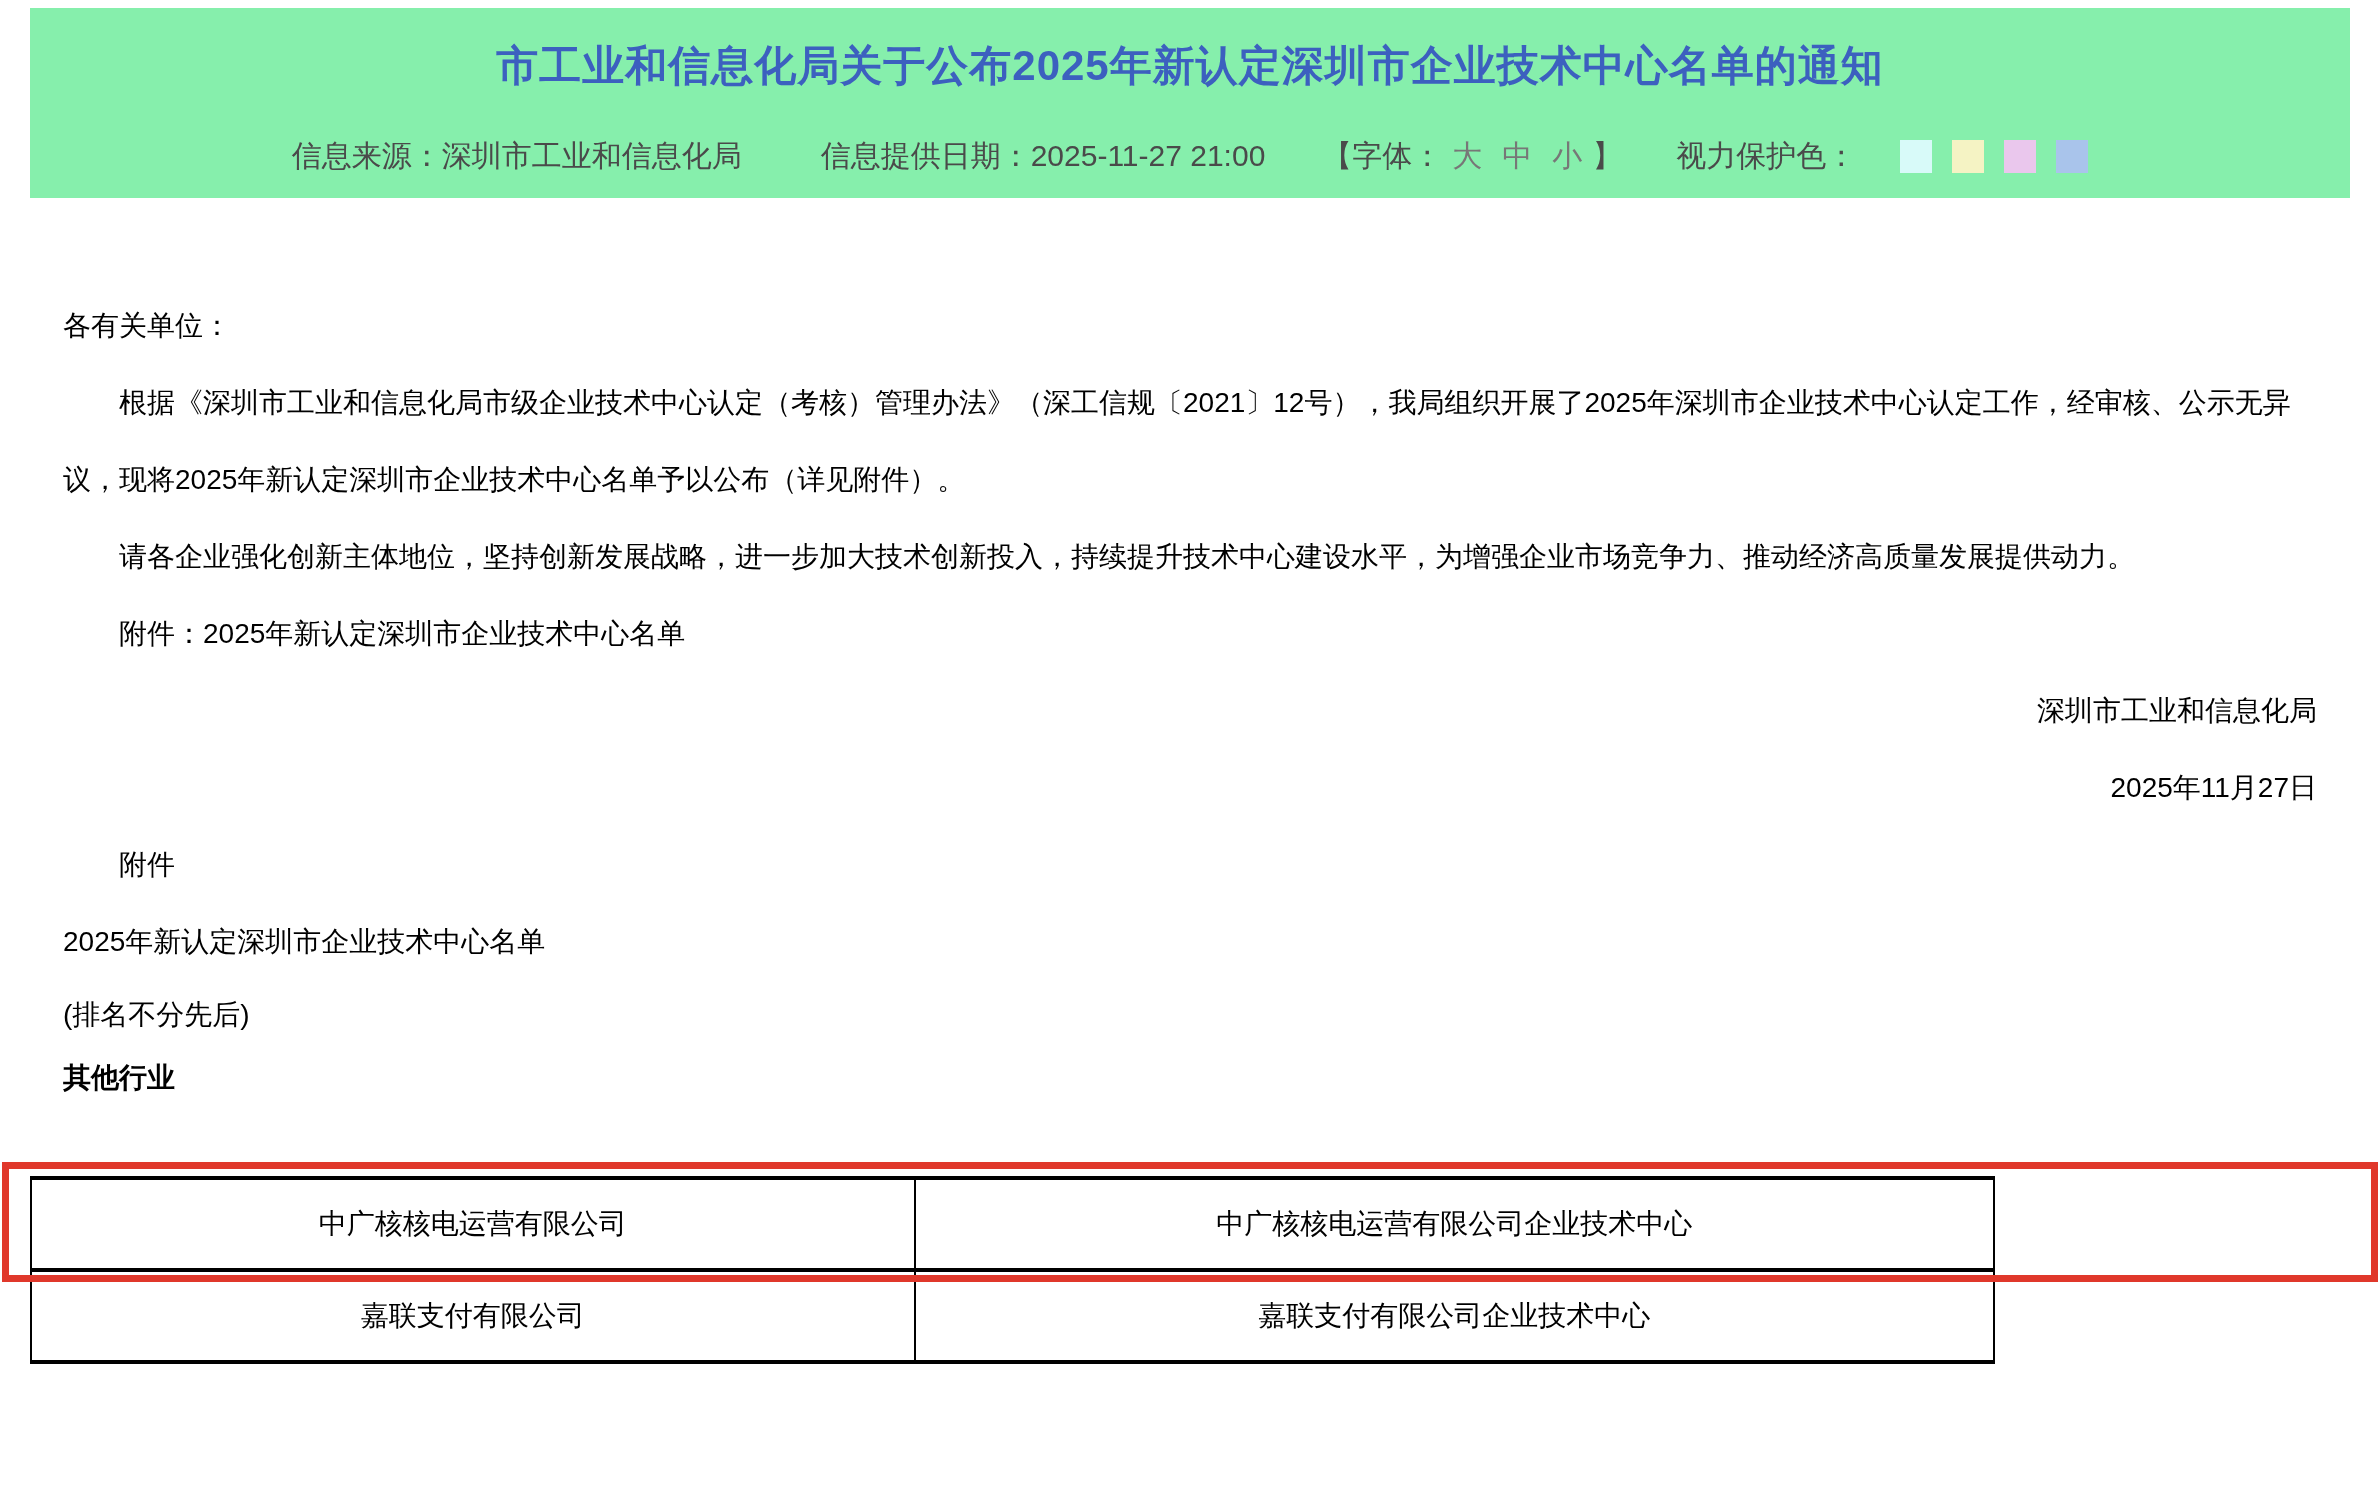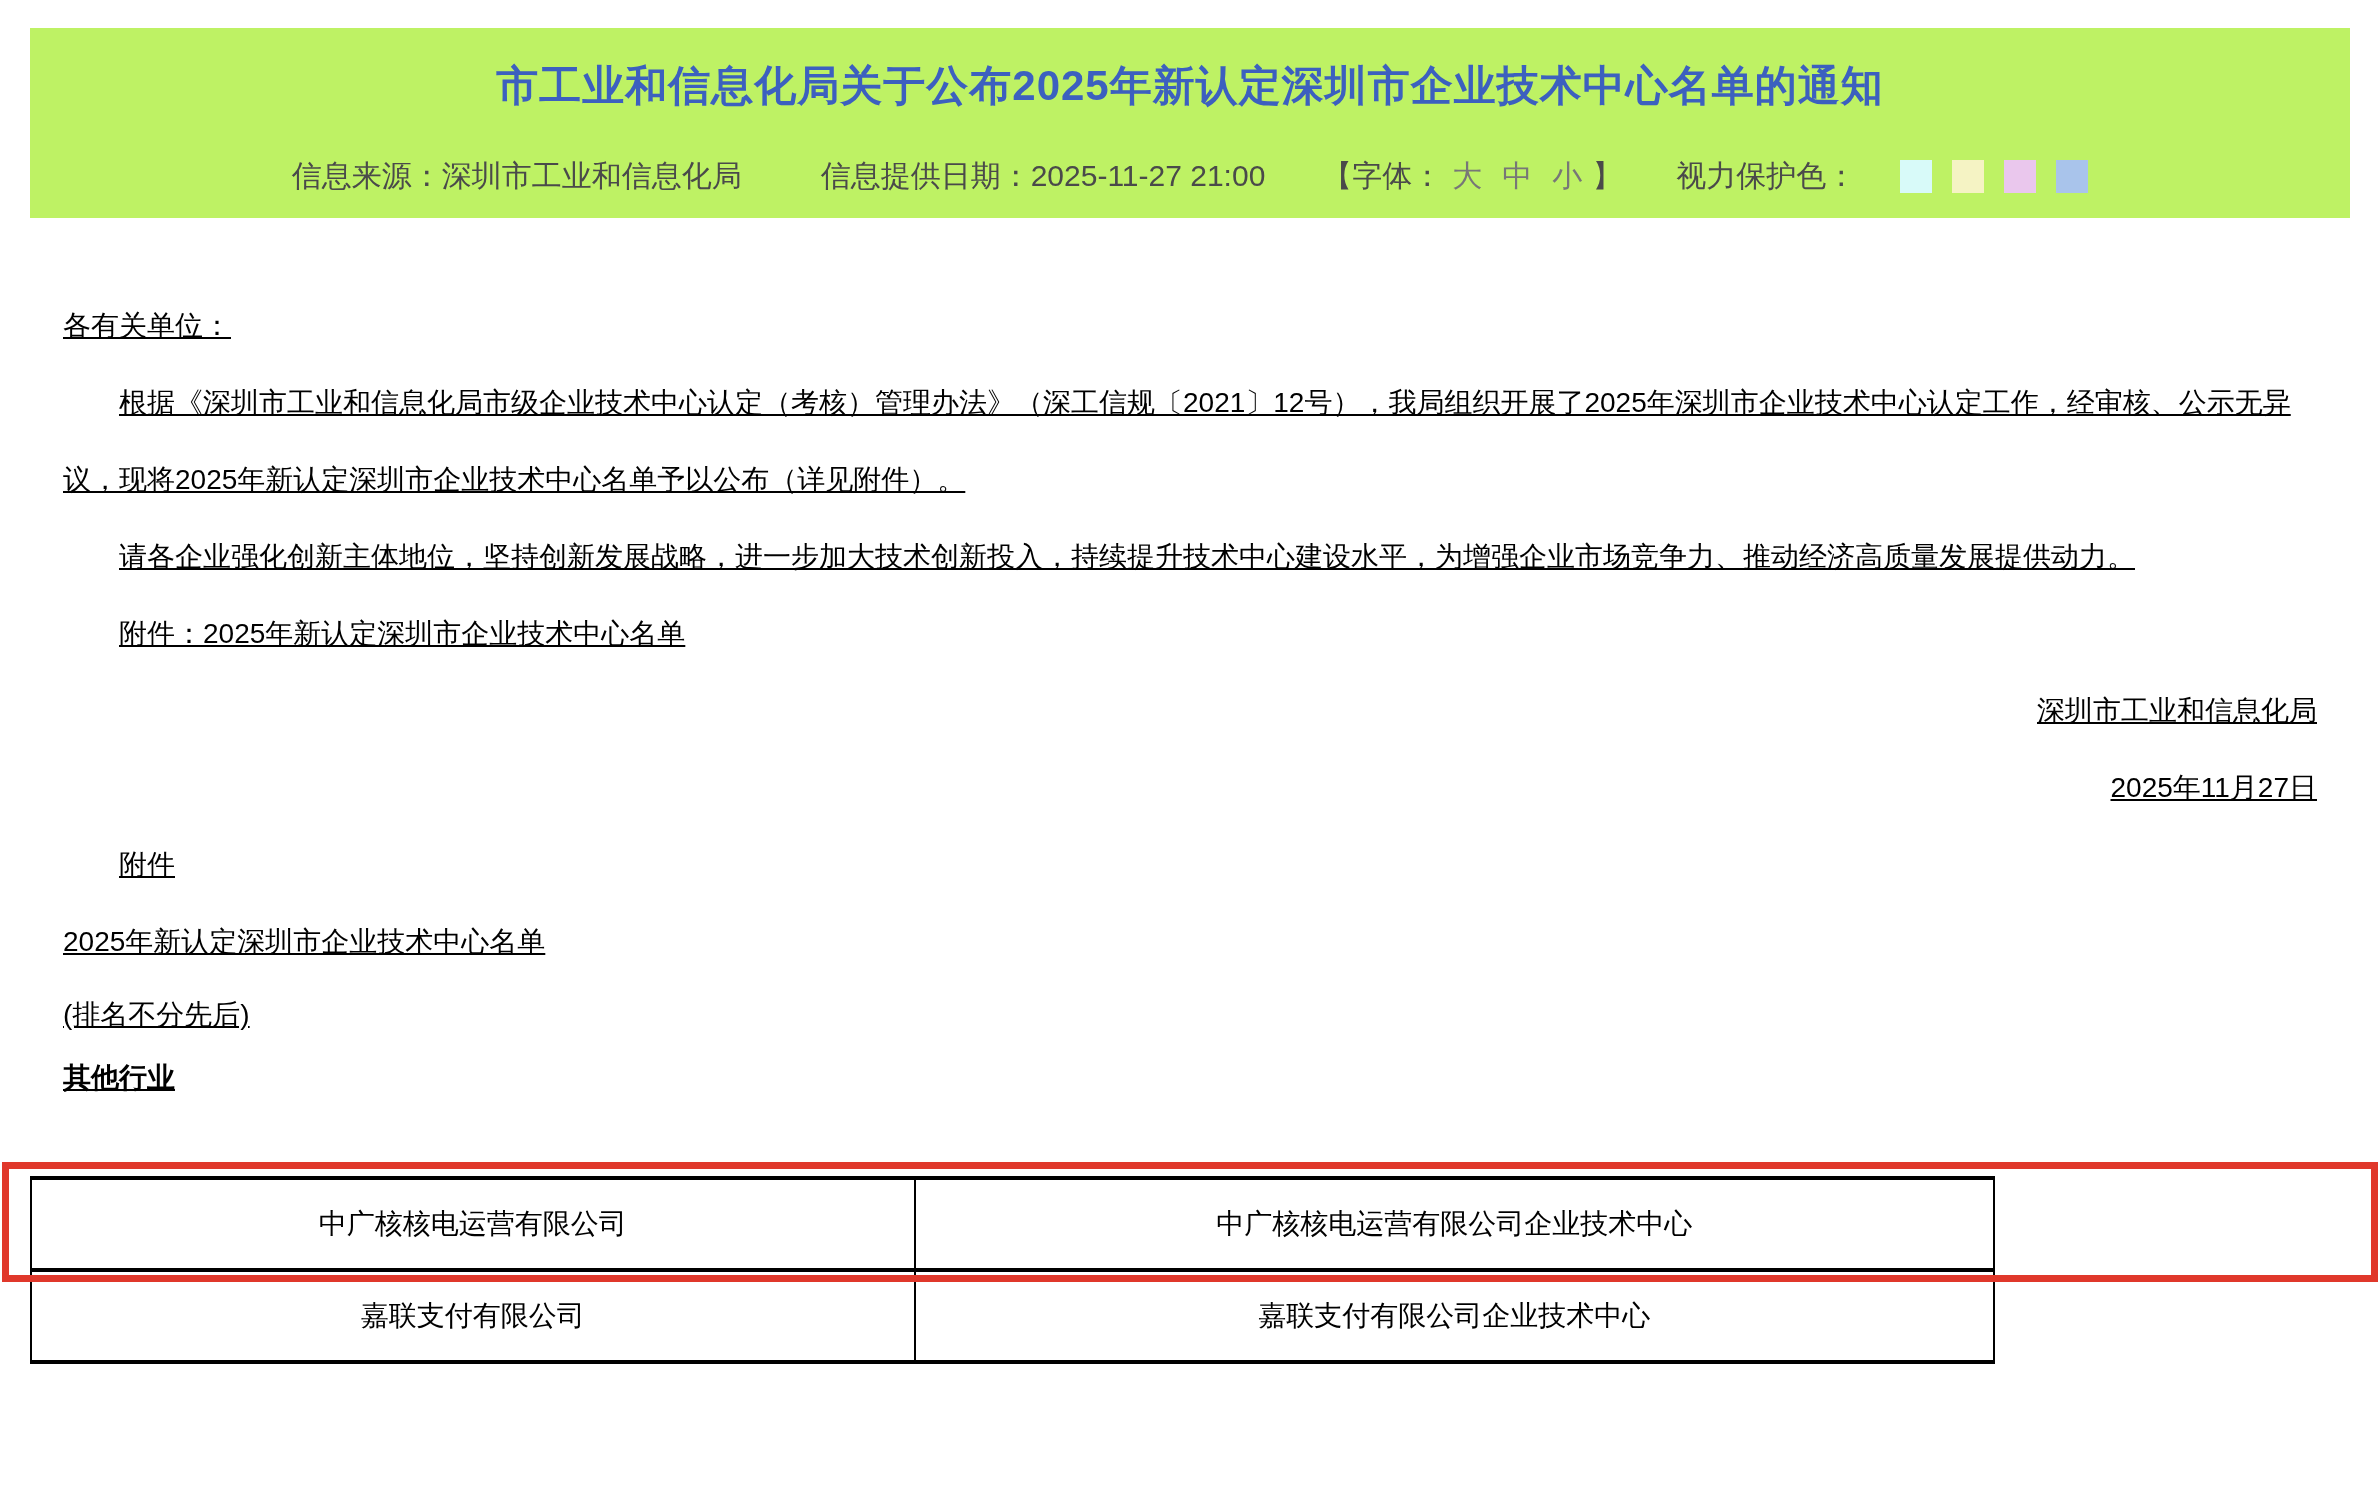--- a/index.html
+++ b/index.html
@@ -8,23 +8,23 @@
     background: #ffffff;
     position: relative;
     overflow: hidden;
     font-family: "Liberation Sans", "DejaVu Sans", sans-serif;
     color: #000;
   }
 
   
   .header-band {
     position: absolute;
-    left: 30px; right: 30px; top: 28px;
+    left: 30px; right: 30px; top: 8px;
     height: 190px;
-    background: #bef264;
+    background: #86efac;
   }
   .page-title {
     margin: 0;
     padding-top: 30px;
     text-align: center;
     font-size: 42px;
     font-weight: bold;
     color: #3c60bf;
     letter-spacing: 1px;
   }
@@ -57,21 +57,20 @@
     cursor: pointer;
   }
 
   
   .doc {
     position: absolute;
     left: 63px; right: 63px;
     top: 287px;
     font-size: 28px;
     line-height: 77px;
-    text-decoration: underline;
   }
   .doc p { margin: 0; }
   .indent { text-indent: 2em; }
   .right { text-align: right; }
   .center { text-align: left; }
   .subtitle { line-height: 70px; }
   .category { line-height: 56px; font-weight: bold; }
 
   
   .list-table {

